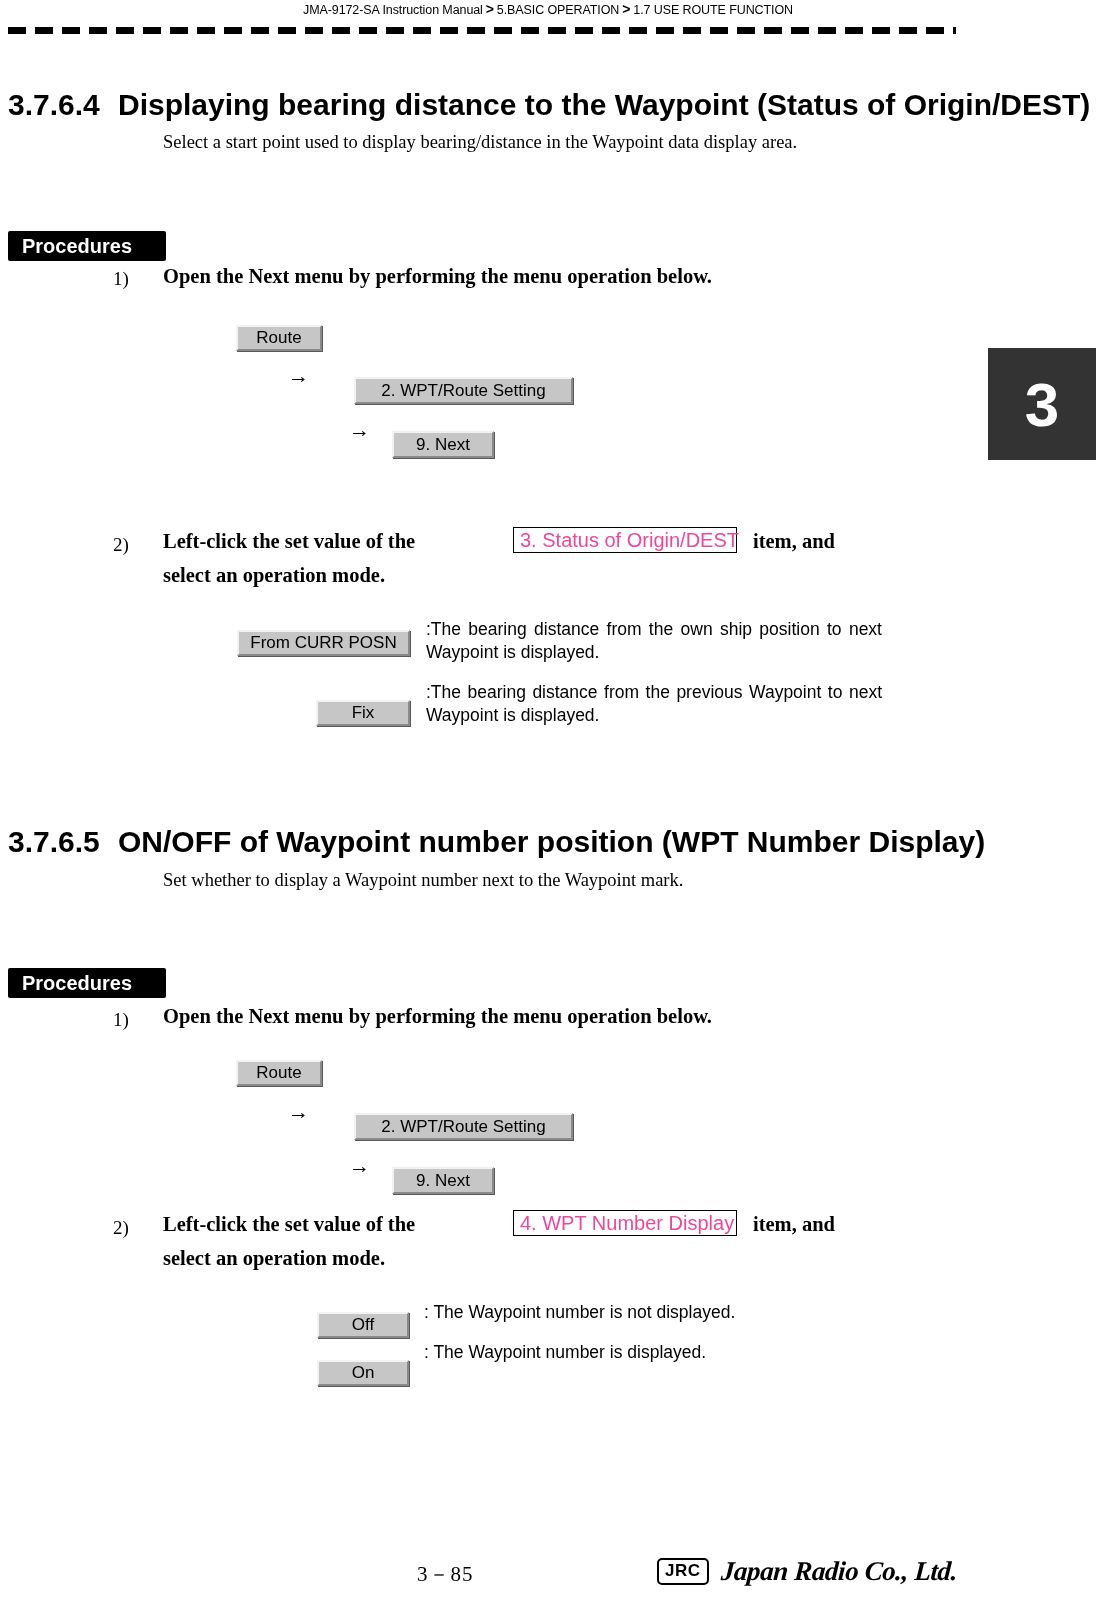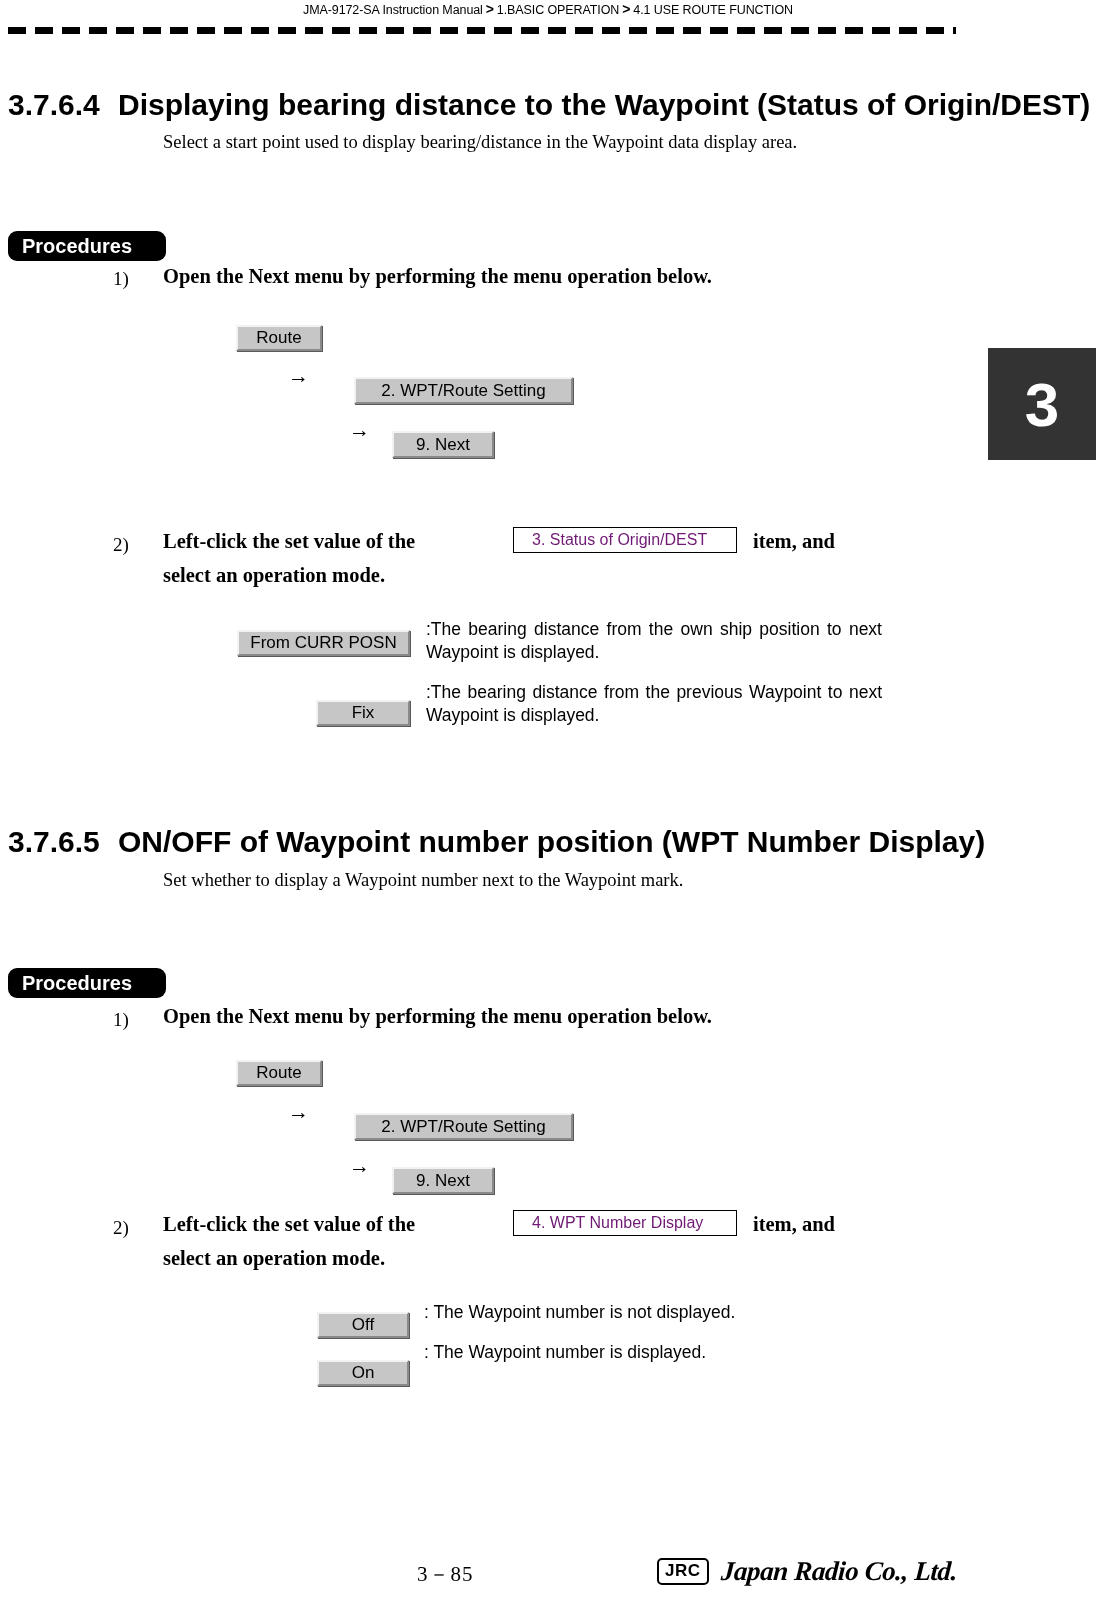--- a/index.html
+++ b/index.html
@@ -87,21 +87,21 @@
     font-size: 18.5px;
   }
 
   
   .procedures-badge {
     position: absolute;
     left: 8px;
     width: 158px;
     height: 30px;
     background: #000000;
-    border-radius: 9px;
+    border-radius: 2px;
     color: #ffffff;
     font-size: 20px;
     font-weight: bold;
     line-height: 30px;
     padding-left: 14px;
     box-sizing: border-box;
     font-family: "Liberation Sans", sans-serif;
   }
 
   
@@ -144,27 +144,27 @@
     justify-content: center;
     margin-top: 12px;
   }
 
   
   .boxitem {
     position: absolute;
     background: #ffffff;
     border: 1.5px solid #000000;
     box-sizing: border-box;
-    font-size: 16px;
-    font-family: "Liberation Sans", sans-serif;
-    color: #701a75;
+    font-size: 20px;
+    font-family: "Liberation Sans", sans-serif;
+    color: #ec4899;
     white-space: nowrap;
     display: flex;
     align-items: center;
-    padding-left: 18px;
+    padding-left: 6px;
   }
 
   
   .arrow {
     position: absolute;
     font-size: 21px;
     font-family: "Liberation Serif", serif;
     color: #000000;
     line-height: 1;
   }
@@ -217,21 +217,21 @@
     font-size: 27px;
     letter-spacing: -0.4px;
     transform: skewX(-4deg);
   }
 </style>
 </head>
 <body>
 
 <div class="page-header">
   <div class="header-line">
-    <span>JMA-9172-SA Instruction Manual</span><span class="crumb-sep">&gt;</span><span>1.BASIC OPERATION</span><span class="crumb-sep">&gt;</span><span>4.1  USE ROUTE FUNCTION</span>
+    <span>JMA-9172-SA Instruction Manual</span><span class="crumb-sep">&gt;</span><span>5.BASIC OPERATION</span><span class="crumb-sep">&gt;</span><span>1.7  USE ROUTE FUNCTION</span>
   </div>
 </div>
 <div class="header-rule"></div>
 
 <div class="chapter-tab">3</div>
 
 <div class="section-head" style="top:88px;">
   <span class="sec-num">3.7.6.4</span><span>Displaying bearing distance to the Waypoint (Status of Origin/DEST)</span>
 </div>
 <div class="section-desc" style="top:132px;">Select a start point used to display bearing/distance in the Waypoint data display area.</div>

